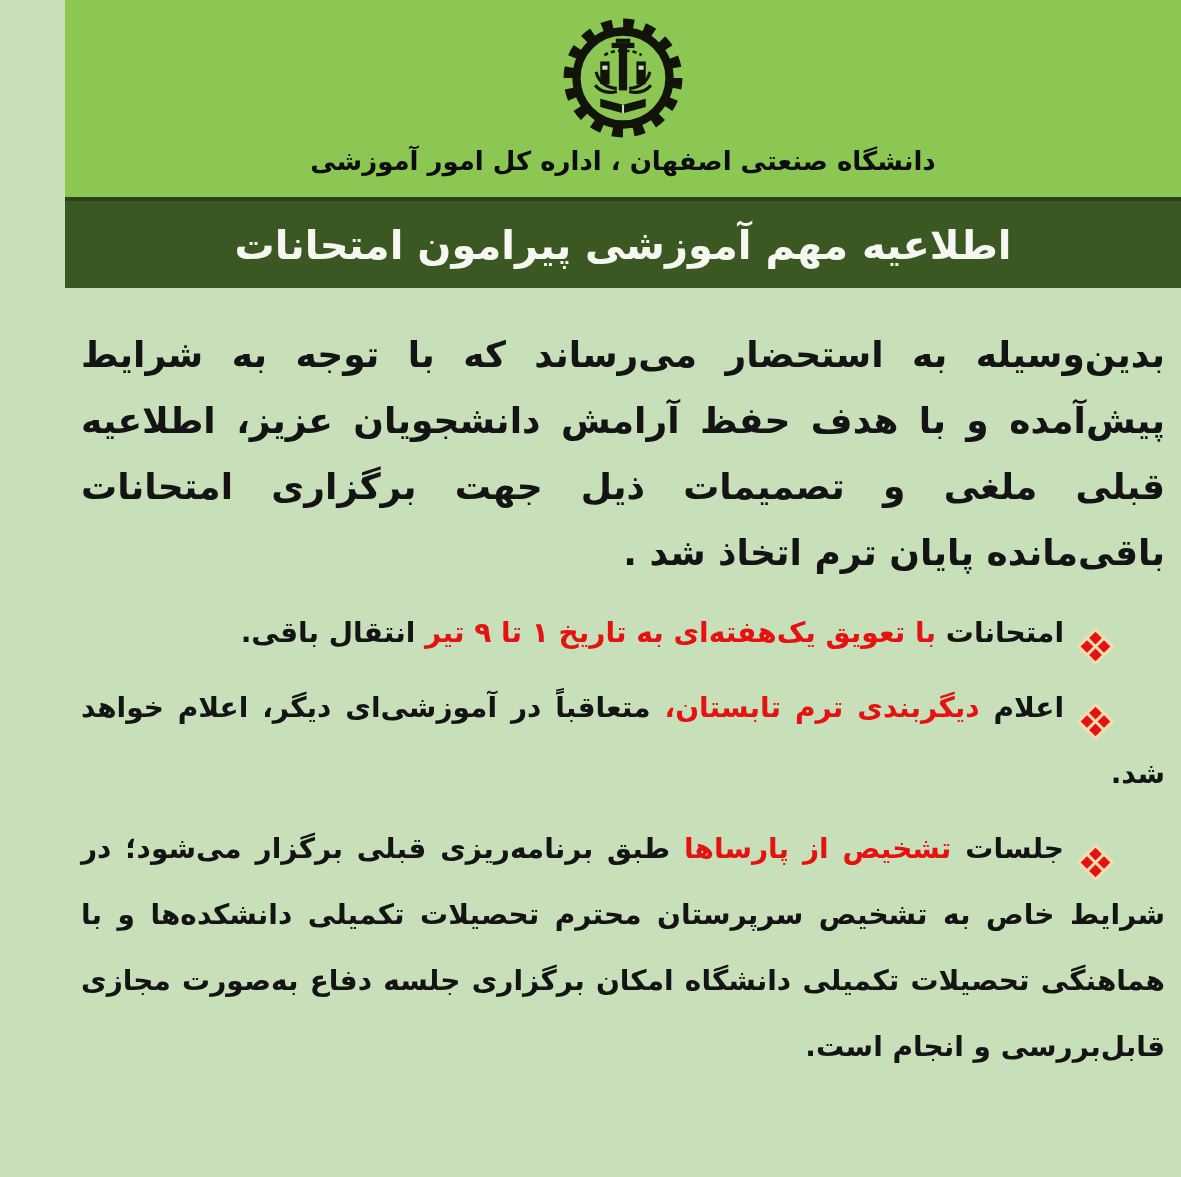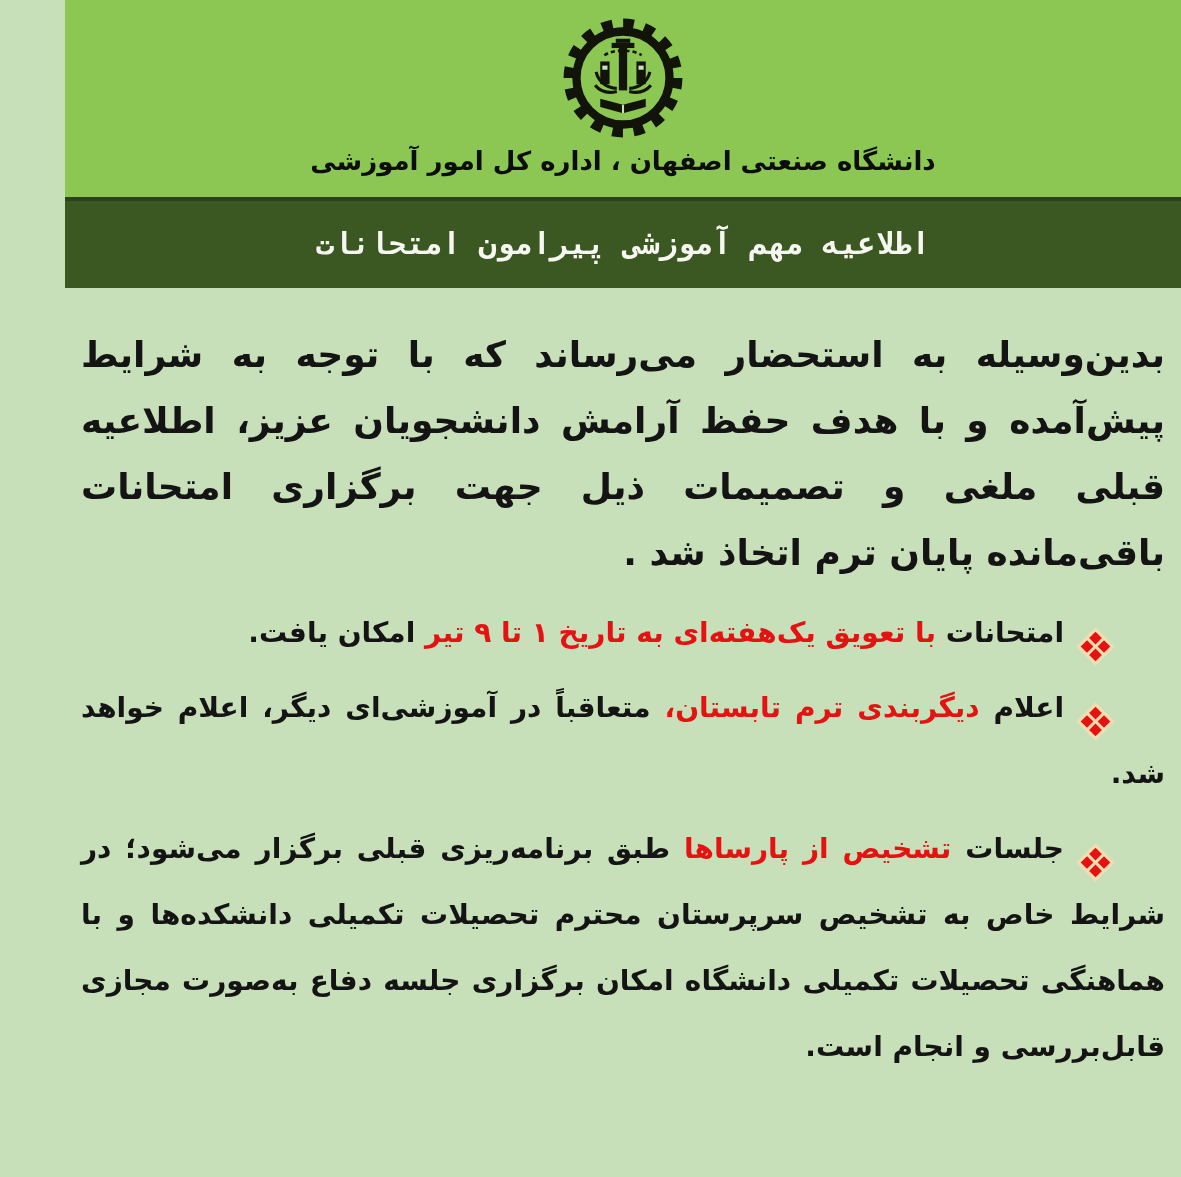--- a/index.html
+++ b/index.html
@@ -40,23 +40,22 @@
   
   .banner{
     height:91px;flex:0 0 91px;
     background:var(--banner-green);
     border-top:4px solid var(--banner-edge);
     display:flex;align-items:center;justify-content:center;
   }
   .banner h1{
     margin:0;
     color:#f7f7f2;
-    font-size:30px;font-weight:bold;
+    font-size:40px;font-weight:bold;
     letter-spacing:.5px;
-    font-family:Liberation Mono, monospace;
   }
   
   .content{
     flex:1 1 auto;
     background:var(--body-green);
     padding:34px 16px 0;
     direction:rtl;
   }
   .intro{
     margin:0 0 14px;
@@ -129,21 +128,21 @@
   <main class="content">
     <p class="intro">بدین‌وسیله به استحضار می‌رساند که با توجه به شرایط پیش‌آمده و با هدف حفظ آرامش دانشجویان عزیز، اطلاعیه قبلی ملغی و تصمیمات ذیل جهت برگزاری امتحانات باقی‌مانده پایان ترم اتخاذ شد .</p>
 
     <ul class="bullets">
       <li>
         <span class="dia">
             <i></i>
             <i></i>
             <i></i>
             <i></i>
-          </span><span><span>امتحانات </span><span class="red">با تعویق یک‌هفته‌ای به تاریخ ۱ تا ۹ تیر</span><span> امکان یافت.</span></span>
+          </span><span><span>امتحانات </span><span class="red">با تعویق یک‌هفته‌ای به تاریخ ۱ تا ۹ تیر</span><span> انتقال باقی.</span></span>
       </li>
       <li>
         <span class="dia">
             <i></i>
             <i></i>
             <i></i>
             <i></i>
           </span><span><span>اعلام </span><span class="red">دیگر‌بندی ترم تابستان،</span><span> متعاقباً در آموزشی‌ای دیگر، اعلام خواهد شد.</span></span>
       </li>
       <li>

